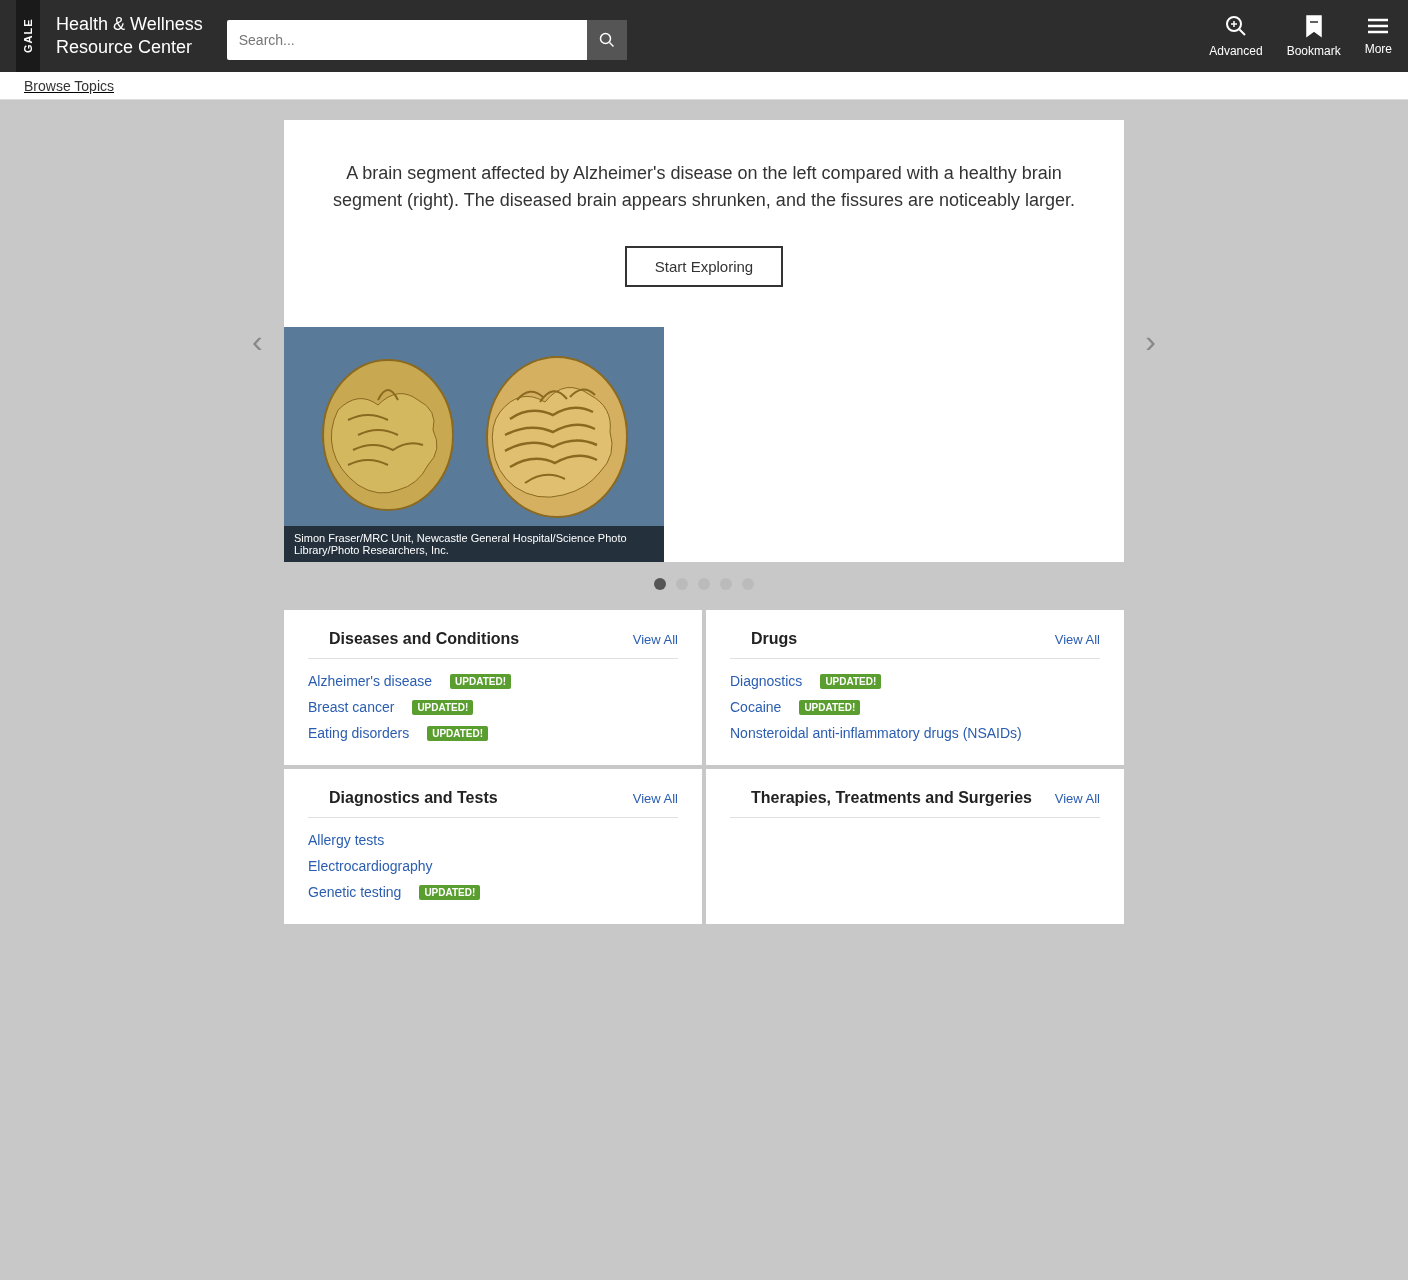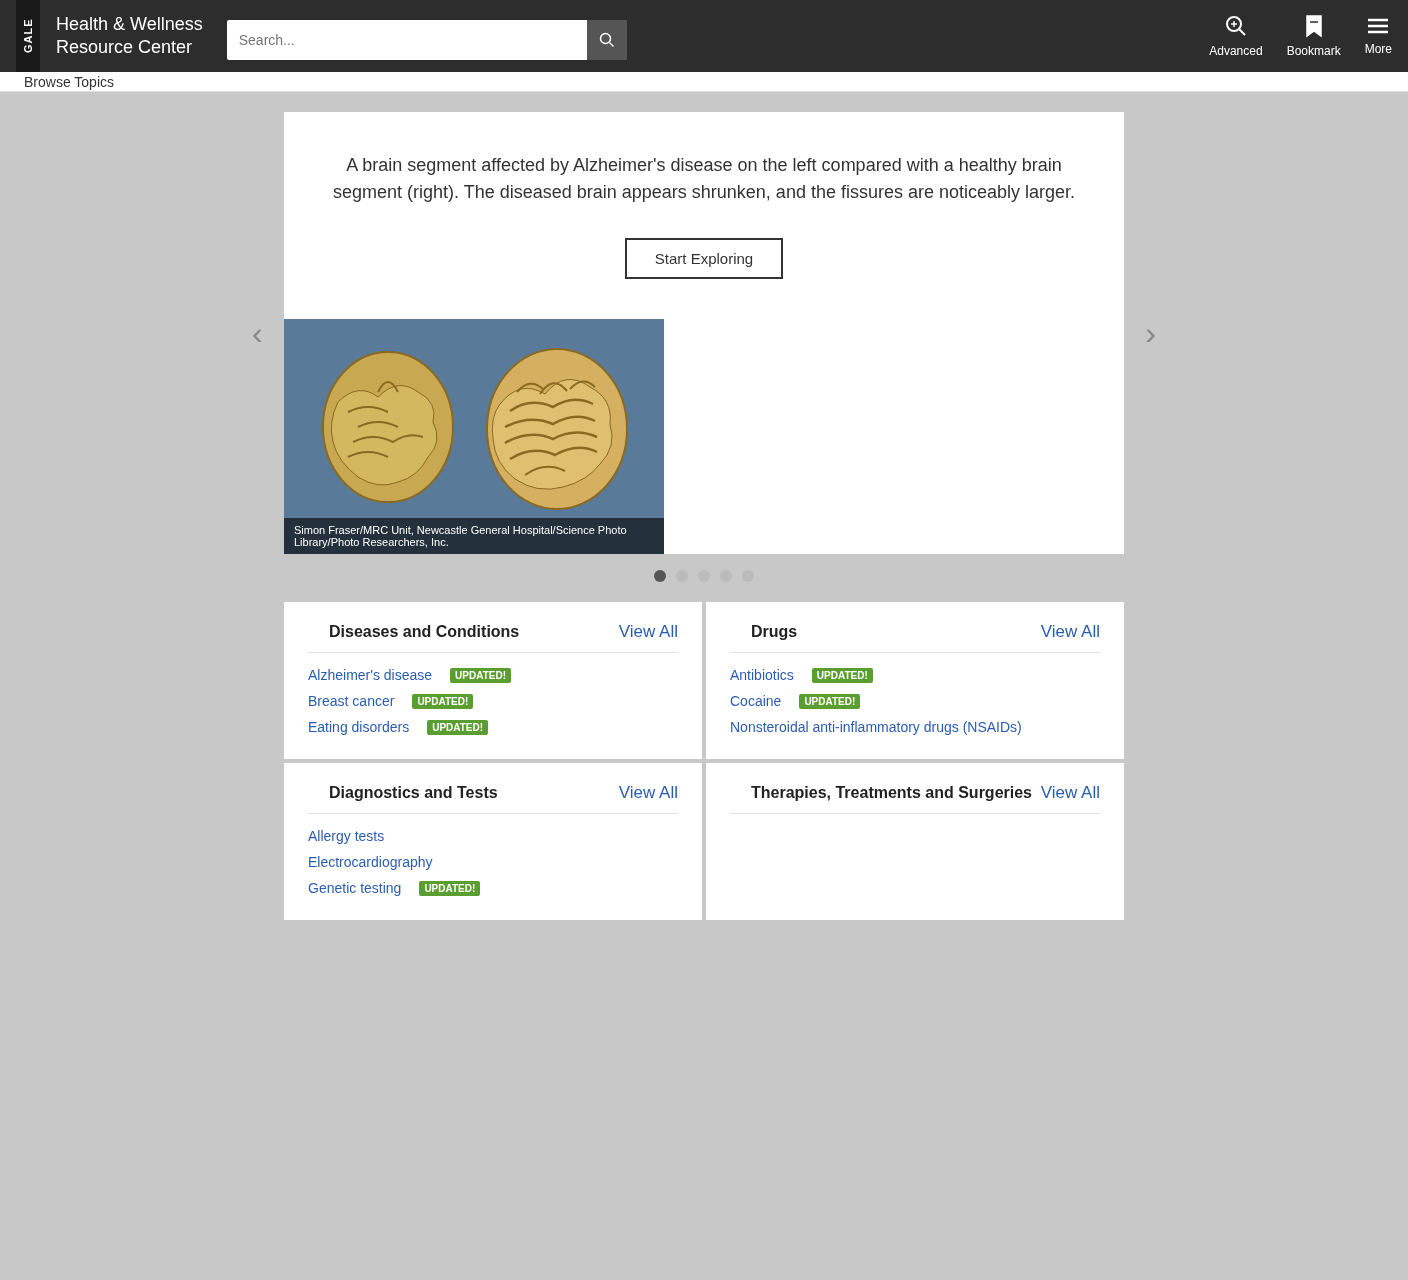--- a/index.html
+++ b/index.html
@@ -87,24 +87,25 @@
     }
     .header-action .icon-sym {
       font-size: 22px;
       line-height: 1;
     }
 
     
     .sub-nav {
       background: white;
       padding: 0 16px;
-      height: 20px;
+      height: 28px;
       display: flex;
       align-items: center;
       border-bottom: 1px solid #ddd;
+      text-decoration: underline;
     }
     .sub-nav a {
       color: #333;
       text-decoration: none;
       font-size: 14px;
       padding: 0 8px;
     }
 
     
     .main-content {
@@ -228,21 +229,21 @@
       border-bottom: 1px solid #e0e0e0;
     }
     .category-title {
       font-size: 16px;
       font-weight: bold;
       color: #222;
       margin-left: 21px;
     }
     .view-all {
       color: #2a5db0;
-      font-size: 17px;
+      font-size: 13px;
       text-decoration: none;
       cursor: pointer;
     }
     .category-links {
       display: flex;
       flex-direction: column;
       gap: 10px;
     }
     .category-link {
       display: flex;
@@ -389,21 +390,21 @@
           </a>
         </div>
       </div>
       <div class="category-card">
         <div class="category-header">
           <span class="category-title">Drugs</span>
           <a class="view-all">View All</a>
         </div>
         <div class="category-links">
           <a class="category-link">
-            <span>Antibiotics</span>
+            <span>Diagnostics</span>
             <span class="updated-badge">UPDATED!</span>
           </a>
           <a class="category-link">
             <span>Cocaine</span>
             <span class="updated-badge">UPDATED!</span>
           </a>
           <a class="category-link">
             <span>Nonsteroidal anti-inflammatory drugs (NSAIDs)</span>
           </a>
         </div>

